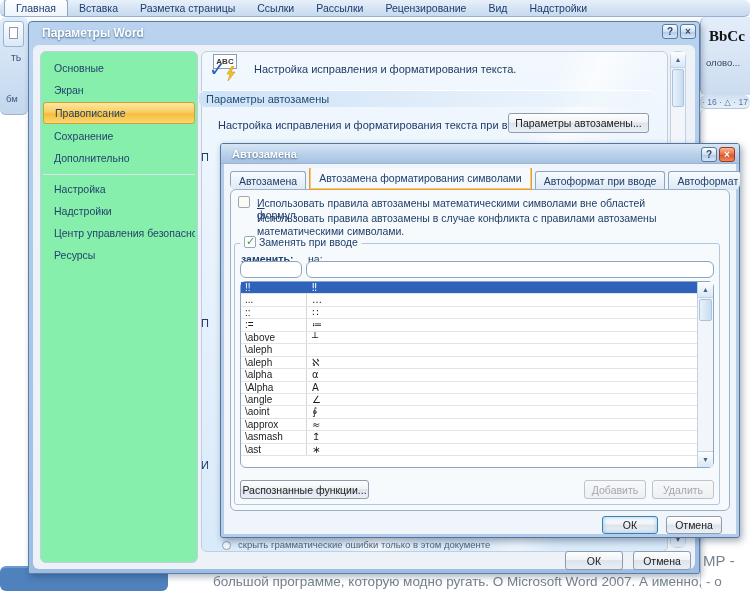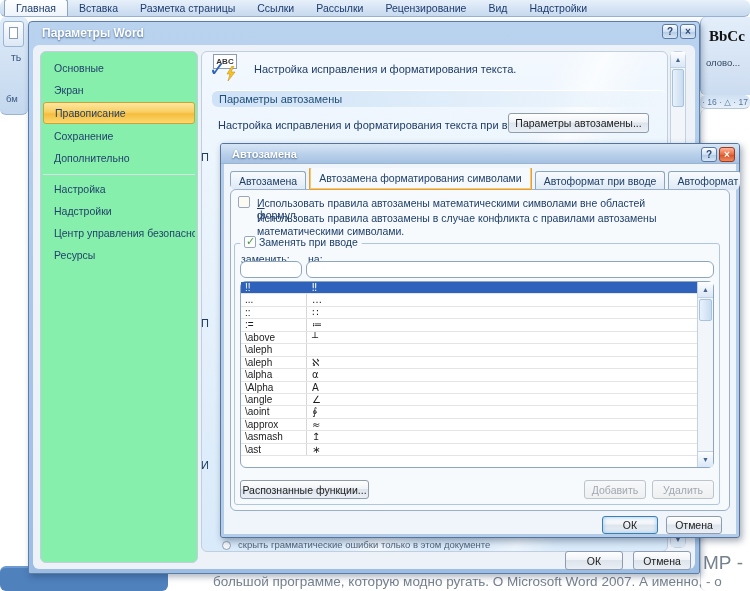--- a/index.html
+++ b/index.html
@@ -17,21 +17,21 @@
   .paste-frag i { position:absolute; left:5px; top:5px; width:9px; height:12px; background:#fff; border:1px solid #8a9cb5; display:block; }
   .frag-txt { position:absolute; font-size:10.5px; color:#3c5a82; }
   .ribbon-right { left:700px; top:17px; width:63px; height:78px; background:linear-gradient(#e3eefa,#ccdcf0); border-left:1px solid #9ab4d4;padding-left:8px; }
   .bbcc { position:absolute; left:8px; top:11px; font-family:"Liberation Serif","DejaVu Serif",serif; font-weight:bold; font-size:15px; color:#111; }
   .style-name { position:absolute; left:5px; top:40px; font-size:9.5px; color:#33475f; }
   .gal-arrow { position:absolute; right:2px; width:9px; height:9px; border:1px solid #9ab4d4; background:linear-gradient(#fff,#dfeaf6); border-radius:2px; font-size:6px; color:#3c5a82; text-align:center; line-height:8px; }
   .ruler-right { left:700px; top:95px; width:50px; height:14px; background:linear-gradient(#cfe0f2,#e8f1fa); border-bottom:1px solid #b6c8dd; font-size:8.5px; color:#56779e; text-align:center; line-height:14px; white-space:nowrap; overflow:hidden; }
   .page-right { left:700px; top:109px; width:50px; height:482px; background:#fff; border-left:1px solid #d5dde6; }
 
   
-  .doc-frag-right { left:703px; top:552px; width:46px; font-size:19px; color:#76828e; filter:blur(.3px); }
+  .doc-frag-right { left:703px; top:552px; width:46px; font-size:15px; color:#76828e; filter:blur(.3px); }
   .doc-bottom-line { left:213px; top:574px; width:537px; font-size:13.5px; color:#76828e; filter:blur(.35px); white-space:nowrap; overflow:hidden; }
   .blue-block { left:0; top:566px; width:168px; height:25px; background:#4f81bd; border-top:2px solid #6d9bd1; }
 
   
   .btn { display:flex; align-items:center; justify-content:center; border:1px solid #8e9cad; border-radius:3px; background:linear-gradient(#fefefe,#f0f3f7 45%,#dde4ec 50%,#eaeff5); font-size:10.5px; color:#222; cursor:default; white-space:nowrap; }
   .btn.disabled { color:#a2a8b0; border-color:#bdc4cc; background:linear-gradient(#f7f8f9,#eef0f2); }
   .btn.default { border:1px solid #3c7fb1; box-shadow:inset 0 0 4px #8fc0ea; }
   .winbtn { width:16px; height:15px; border:1px solid #5a7aa2; border-radius:3px; background:linear-gradient(#fdfeff,#cfe0f2 50%,#b3cbe6 52%,#d6e5f5); font-size:10px; font-weight:bold; color:#2c4a73; text-align:center; line-height:13px; }
   .winbtn.red { background:linear-gradient(#ffb59b,#e86a3c 50%,#d4512a 52%,#f08a5e); color:#fff; border-color:#9c3a1e; }
   .cb { display:inline-block; width:12px; height:12px; border:1px solid #98a8bc; background:#fdfbf1; border-radius:2px; position:relative; vertical-align:-2px; }
@@ -52,21 +52,21 @@
   .side-item.active { background:linear-gradient(#fde7a0,#f9cf62 45%,#f6bc3f 55%,#fbd96e); border:1px solid #d3a037; border-radius:3px; }
   .side-item.divided { border-top:1px solid #d8e0ea; padding-top:8px; margin-top:6px; }
   .wopt-content { left:201px; top:51px; width:467px; height:501px;
      background:linear-gradient(115deg, rgba(255,255,255,0) 52%, rgba(255,255,255,.65) 58%, rgba(255,255,255,0) 65%, rgba(255,255,255,0) 72%, rgba(255,255,255,.5) 78%, rgba(255,255,255,0) 84%), linear-gradient(#f2f8fe,#d9eafa);
      border:1px solid #c0cedd; }
   .abc-icon { left:210px; top:54px; width:30px; height:27px; }
   .abc-box { position:absolute; left:3px; top:0; width:24px; height:15px; background:#fff; border:1px solid #8a9cb5; font-size:8px; font-weight:bold; color:#333; text-align:center; line-height:14px; letter-spacing:0; }
   .abc-check { position:absolute; left:-1px; top:3px; font-size:20px; font-weight:bold; color:#2d62b8; }
   .abc-bolt { position:absolute; left:15px; top:12px; width:12px; height:15px; }
   .wopt-head-text { left:247px; top:63px; font-size:11px; color:#1f3c66;margin-left:7px; }
-  .section-bar { left:212px; top:90px; width:455px; height:17px; background:linear-gradient(90deg,#cfe2f6,#e6f1fb 70%,rgba(230,241,251,0)); border-top:1px solid #fff; font-size:11px; color:#1f4e79; line-height:16px; padding-left:7px; }
+  .section-bar { left:199px; top:90px; width:455px; height:17px; background:linear-gradient(90deg,#cfe2f6,#e6f1fb 70%,rgba(230,241,251,0)); border-top:1px solid #fff; font-size:11px; color:#1f4e79; line-height:16px; padding-left:7px; }
   .row-label { left:218px; top:119px; font-size:11px; color:#1f3c66; }
   .ac-open-btn { left:508px; top:113px; width:141px; height:20px; }
   .partial-letter { font-size:11px; color:#1f3c66; }
   .hidden-row-cb { left:222px; top:541px; width:9px; height:9px; border:1px solid #8fa0b4; background:#f6f8fa; }
   .hidden-row-text { left:238px; top:539px; width:420px; font-size:9.5px; color:#51637a; filter:blur(.7px); white-space:nowrap; overflow:hidden; }
   .wopt-scroll { left:670px; top:51px; width:16px; height:497px; }
   .wopt-ok { left:565px; top:551px; width:58px; height:19px; }
   .wopt-cancel { left:633px; top:551px; width:58px; height:19px; }
 
   
@@ -75,21 +75,21 @@
   .ac-titlebar { left:221px; top:144px; width:518px; height:20px; background:linear-gradient(#d7e6f6,#b9d0ea 55%,#a6c2e2); border-bottom:1px solid #9ab4d4; border-radius:2px 2px 0 0; }
   .ac-tabs { left:230px; top:168px; width:510px; height:22px; display:flex; align-items:flex-end; overflow:hidden; }
   .ac-tab { font-size:10.5px; color:#20406b; background:linear-gradient(#f8fbfe,#dde9f5); border:1px solid #8ca6c0; border-bottom:none; border-radius:3px 3px 0 0; padding:3px 8px; margin-right:3px; white-space:nowrap; }
   .ac-tab.active { background:#f7fafd; border:1px solid #e19e3a; box-shadow:inset 0 0 0 1px #f6c96e; padding:5px 9px; position:relative; z-index:2; }
   .ac-panel { left:230px; top:189px; width:500px; height:322px; background:#f7fafd; border:1px solid #9ab0c8; }
   .ac-cb1 { left:238px; top:196px; }
   .ac-cb1-label { left:257px; top:197px; width:413px; font-size:10.5px; color:#20406b; }
   .ac-note { left:257px; top:212px; width:440px; font-size:10.5px; color:#20406b; line-height:12.5px; }
   .ac-group { left:234px; top:243px; width:486px; height:262px; border:1px solid #aec7e0; border-radius:3px; }
   .ac-cb2-wrap { left:240px; top:236px; background:#f7fafd; padding:0 4px; font-size:10.5px; color:#20406b; }
-  .lbl-replace { left:241px; top:253px; font-size:10.5px; color:#20406b; }
+  .lbl-replace { left:241px; top:253px; font-size:10.5px; color:#20406b;font-weight:bold; }
   .lbl-with { left:308px; top:253px; font-size:10.5px; color:#20406b; }
   .inp { border:1px solid #8ca6c0; background:#fff; font-size:10.5px; padding:1px 3px; font-family:inherit; color:#1f3c66; }
   .inp1 { left:240px; top:261px; width:62px; height:17px; }
   .inp2 { left:306px; top:261px; width:408px; height:17px; }
   .ac-list { left:240px; top:281px; width:474px; height:187px; background:#fff; border:1px solid #8ca6c0; display:flex; }
   .ac-rows { flex:1; overflow:hidden; }
   .ac-row { display:flex; height:12.45px; border-bottom:1px solid #e4e4e4; font-size:10px; line-height:11.5px; color:#1c1c1c; }
   .ac-row .c1 { width:66px; border-right:1px solid #d7d7d7; padding-left:4px; overflow:hidden; }
   .ac-row .c2 { flex:1; padding-left:5px; overflow:hidden; font-family:"DejaVu Sans",sans-serif; }
   .ac-row.selected { background:#2f63bb; color:#fff; }

